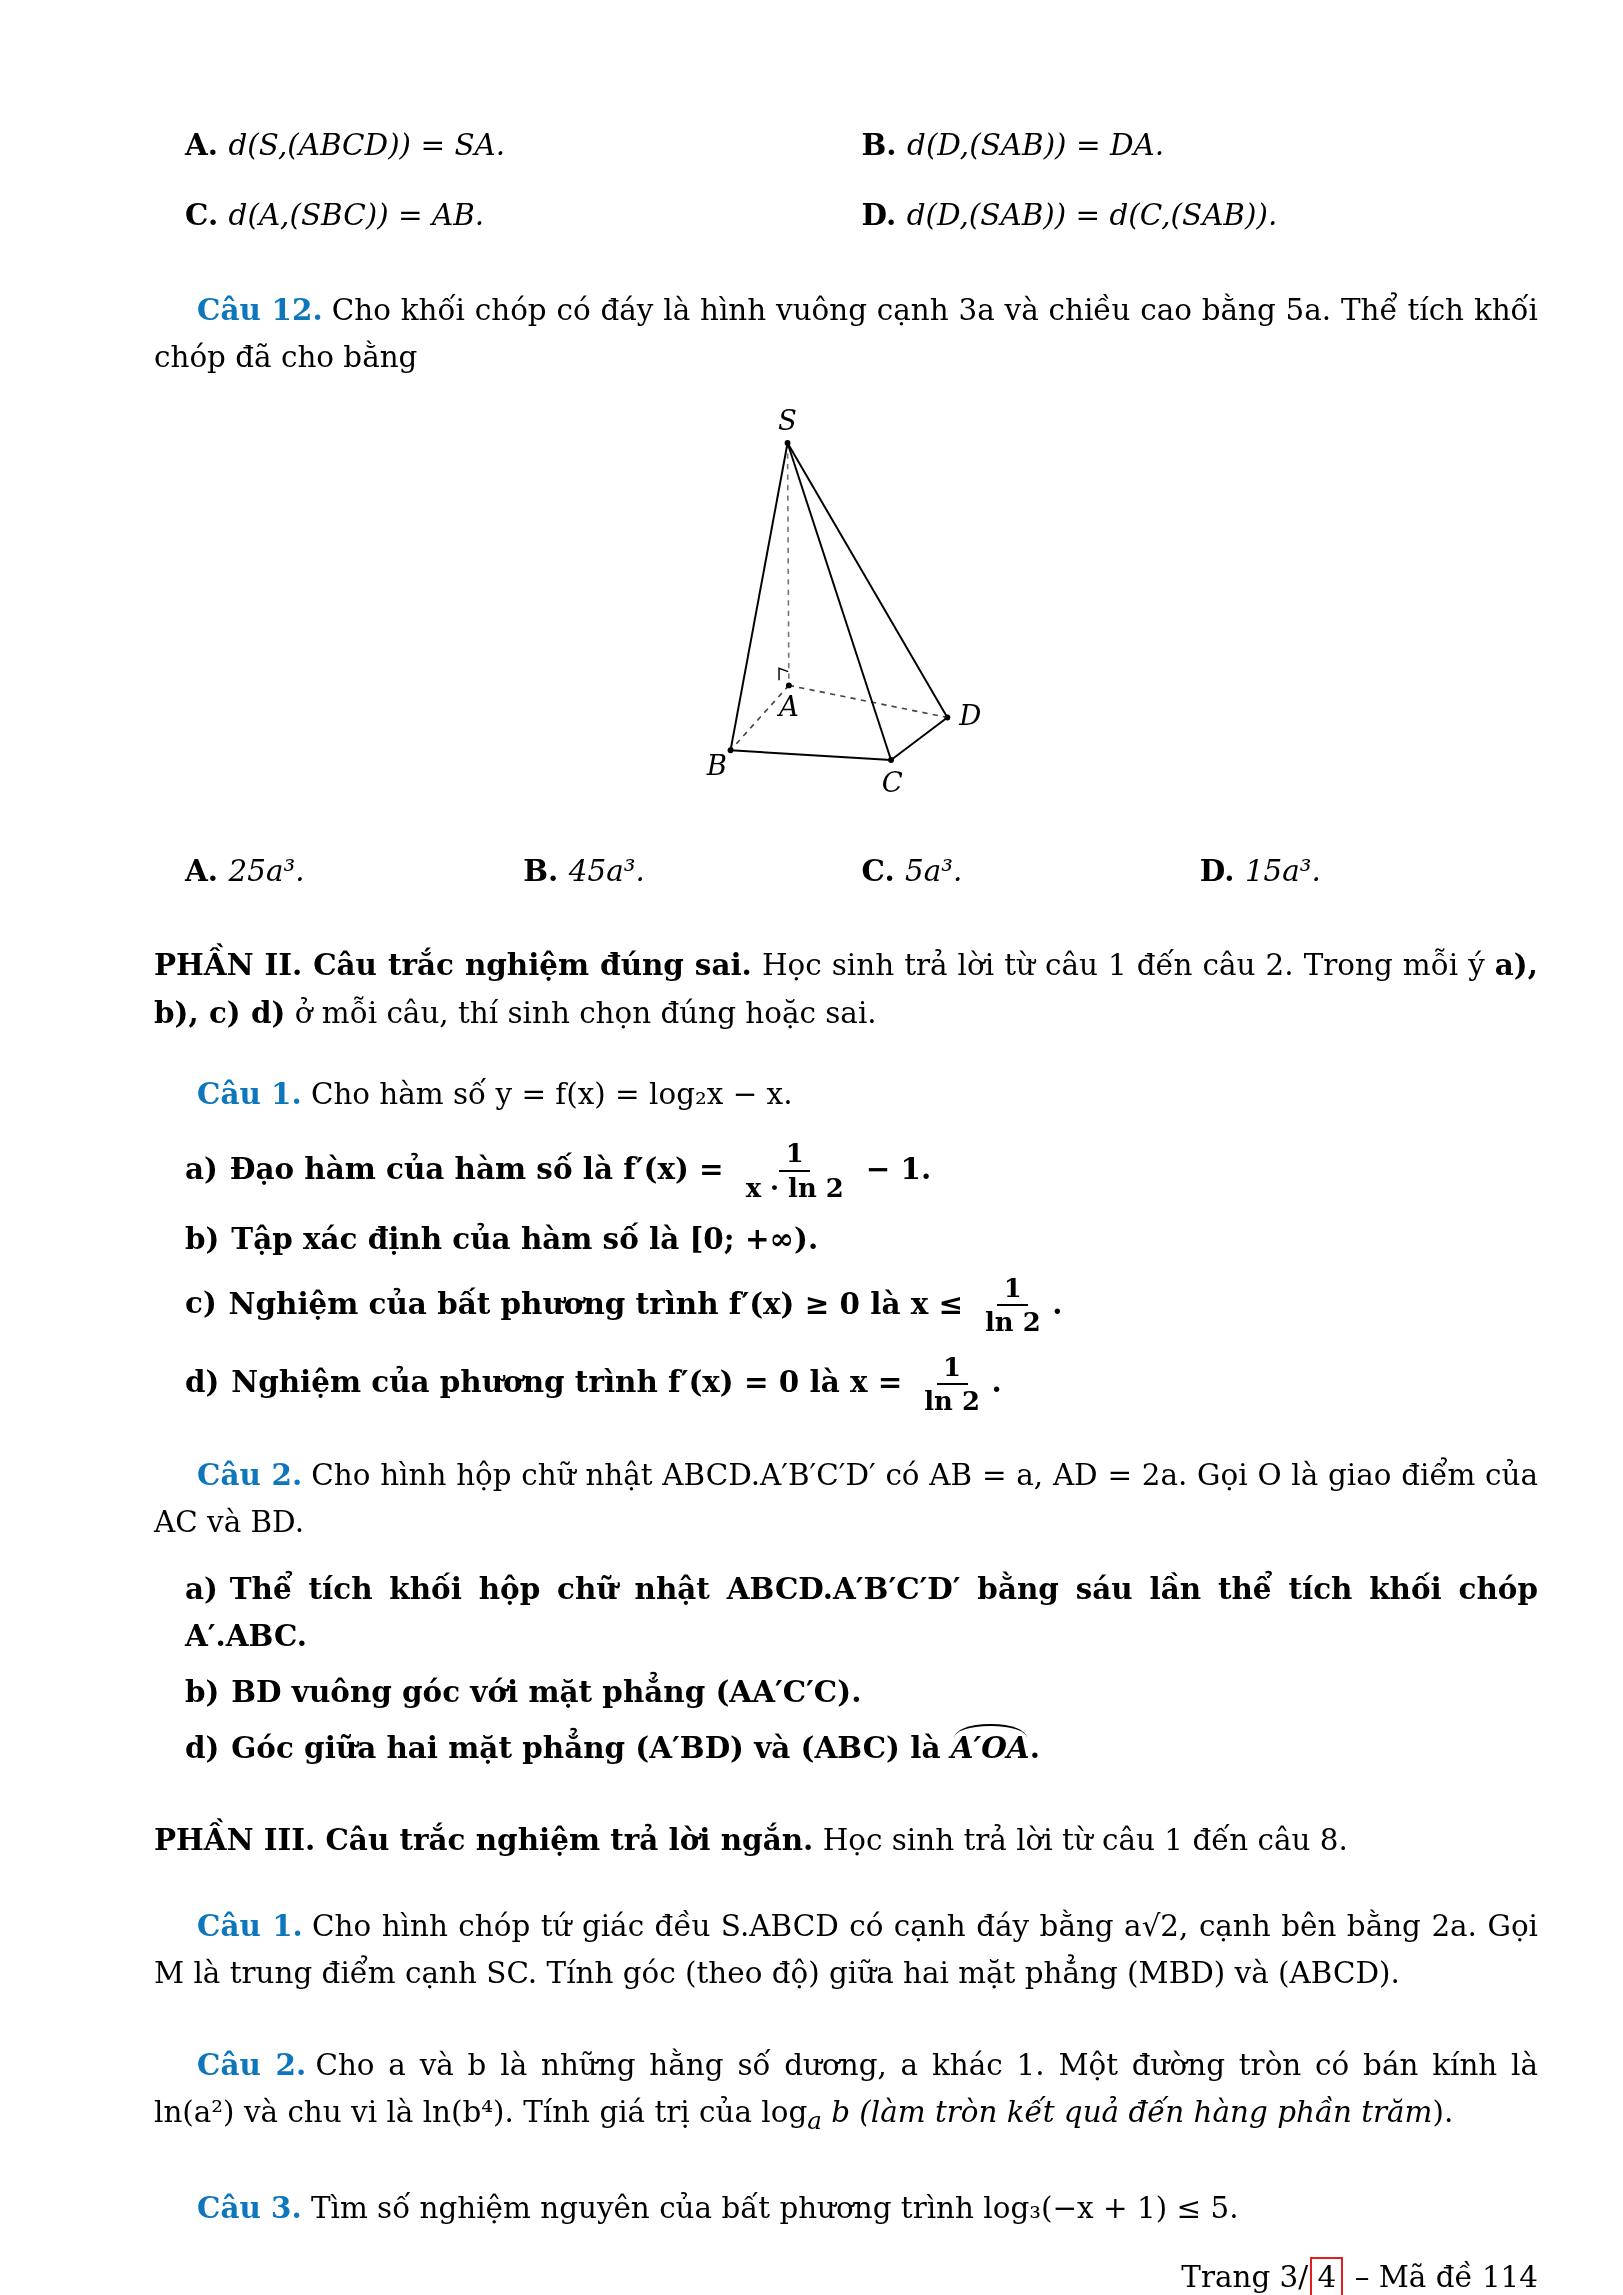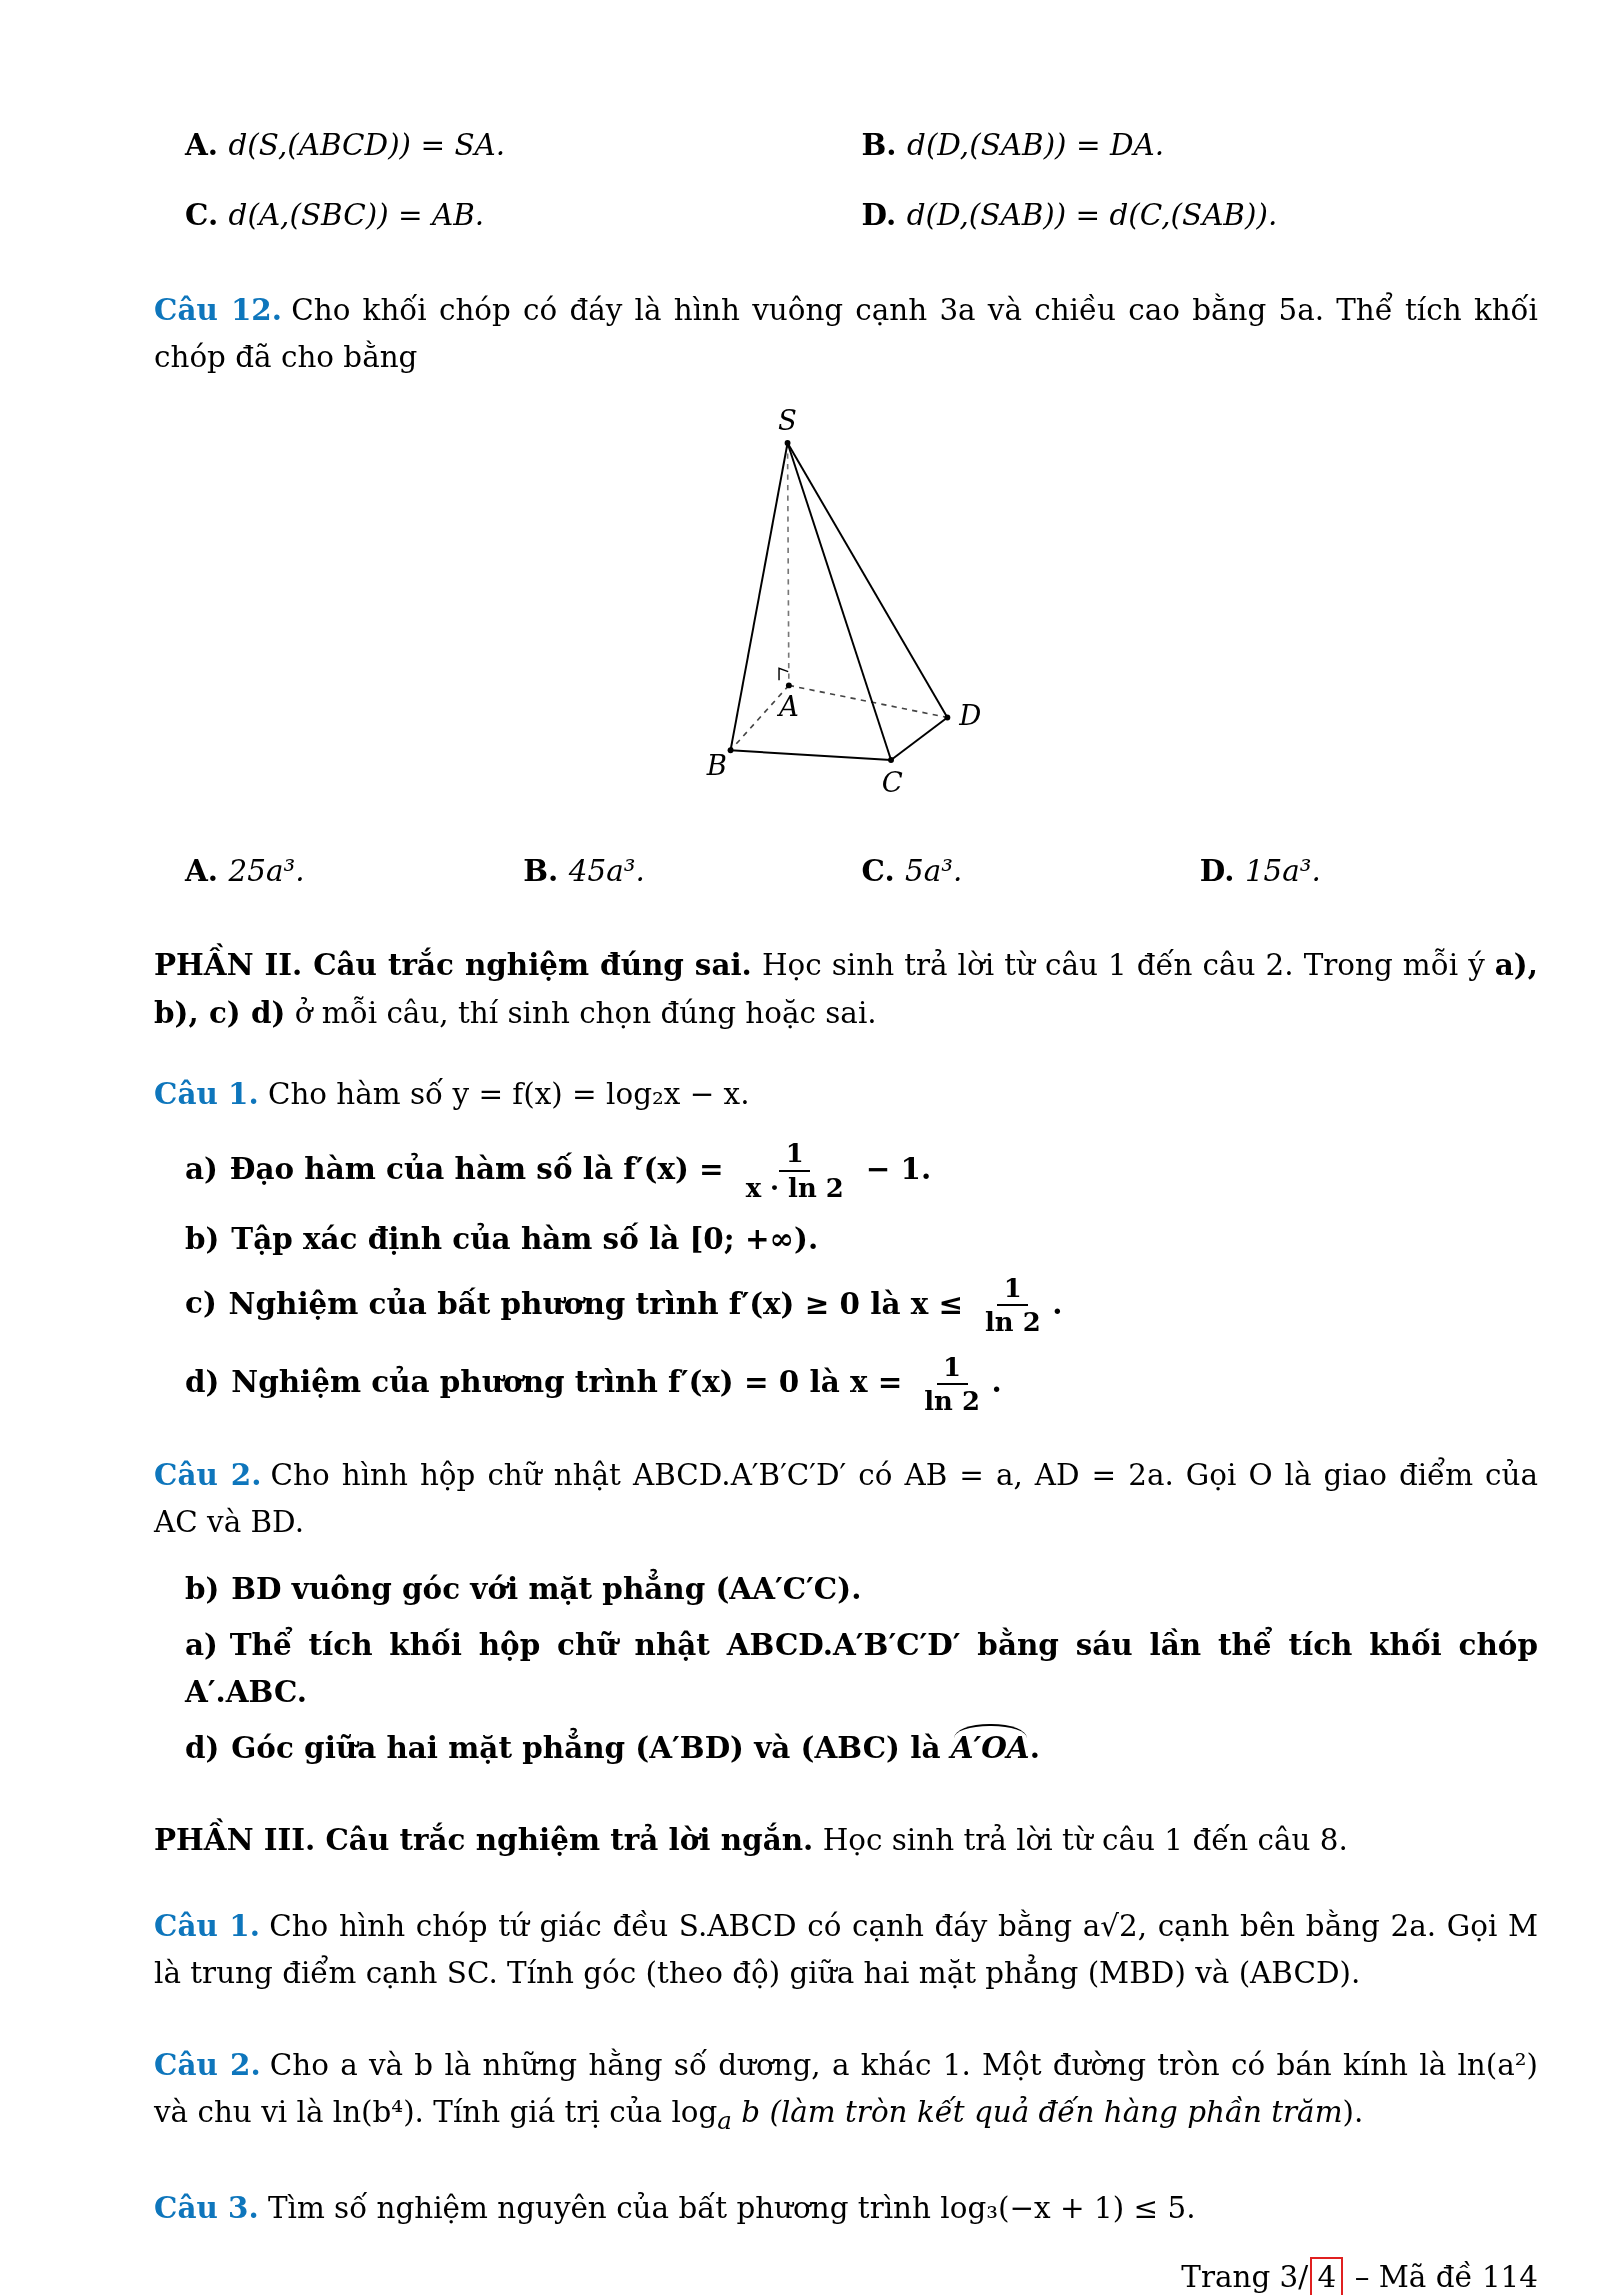--- a/index.html
+++ b/index.html
@@ -23,21 +23,21 @@
   .opt2{
     display:grid;grid-template-columns:1fr 1fr;
     row-gap:22px;padding-left:31px;margin-bottom:30px;
   }
   .opt4{
     display:grid;grid-template-columns:1fr 1fr 1fr 1fr;
     padding-left:31px;margin:26px 0 17px 0;
   }
   .olabel{margin-right:10.5px;}
   .question{margin:17px 0;text-align:justify;}
-  .qlabel{color:var(--blue);font-weight:bold;margin-right:9.2px;}
+  .qlabel{color:var(--blue);font-weight:bold;margin-right:9.2px;margin-left:43px;}
   .part-heading{margin:29px 0 15.7px 0;text-align:justify;}
   .items{margin:3.9px 0 6.5px 0;}
   .item{padding-left:31px;margin:9.2px 0;text-align:justify;font-weight:bold;}
   .item-label{margin-right:11.8px;}
   .frac{
     display:inline-flex;flex-direction:column;align-items:center;
     vertical-align:middle;margin:1.3px 5.2px;font-size:0.88em;line-height:1.25;
   }
   .frac .num{padding:0 6.5px;border-bottom:2px solid #000;}
   .frac .den{padding:0 6.5px;}
@@ -133,24 +133,24 @@
           <span class="den">ln 2</span>
         </span><span>.</span>
     </div>
   </div>
 
   <p class="question" style="margin-bottom:5.2px;">
     <span class="qlabel">Câu 2.</span><span>Cho hình hộp chữ nhật ABCD.A′B′C′D′ có AB = a, AD = 2a. Gọi O là giao điểm của AC và BD.</span>
   </p>
   <div class="items">
     <div class="item">
-      <b class="item-label">b)</b><span>BD vuông góc với mặt phẳng (AA′C′C).</span>
+      <b class="item-label">a)</b><span>Thể tích khối hộp chữ nhật ABCD.A′B′C′D′ bằng sáu lần thể tích khối chóp A′.ABC.</span>
     </div>
     <div class="item">
-      <b class="item-label">a)</b><span>Thể tích khối hộp chữ nhật ABCD.A′B′C′D′ bằng sáu lần thể tích khối chóp A′.ABC.</span>
+      <b class="item-label">b)</b><span>BD vuông góc với mặt phẳng (AA′C′C).</span>
     </div>
     <div class="item">
       <b class="item-label">d)</b><span>Góc giữa hai mặt phẳng (A′BD) và (ABC) là </span><span class="overarc">A′OA</span><span>.</span>
     </div>
   </div>
 
   <p class="part-heading">
     <b>PHẦN III. Câu trắc nghiệm trả lời ngắn.</b><span> Học sinh trả lời từ câu 1 đến câu 8.</span>
   </p>
 

